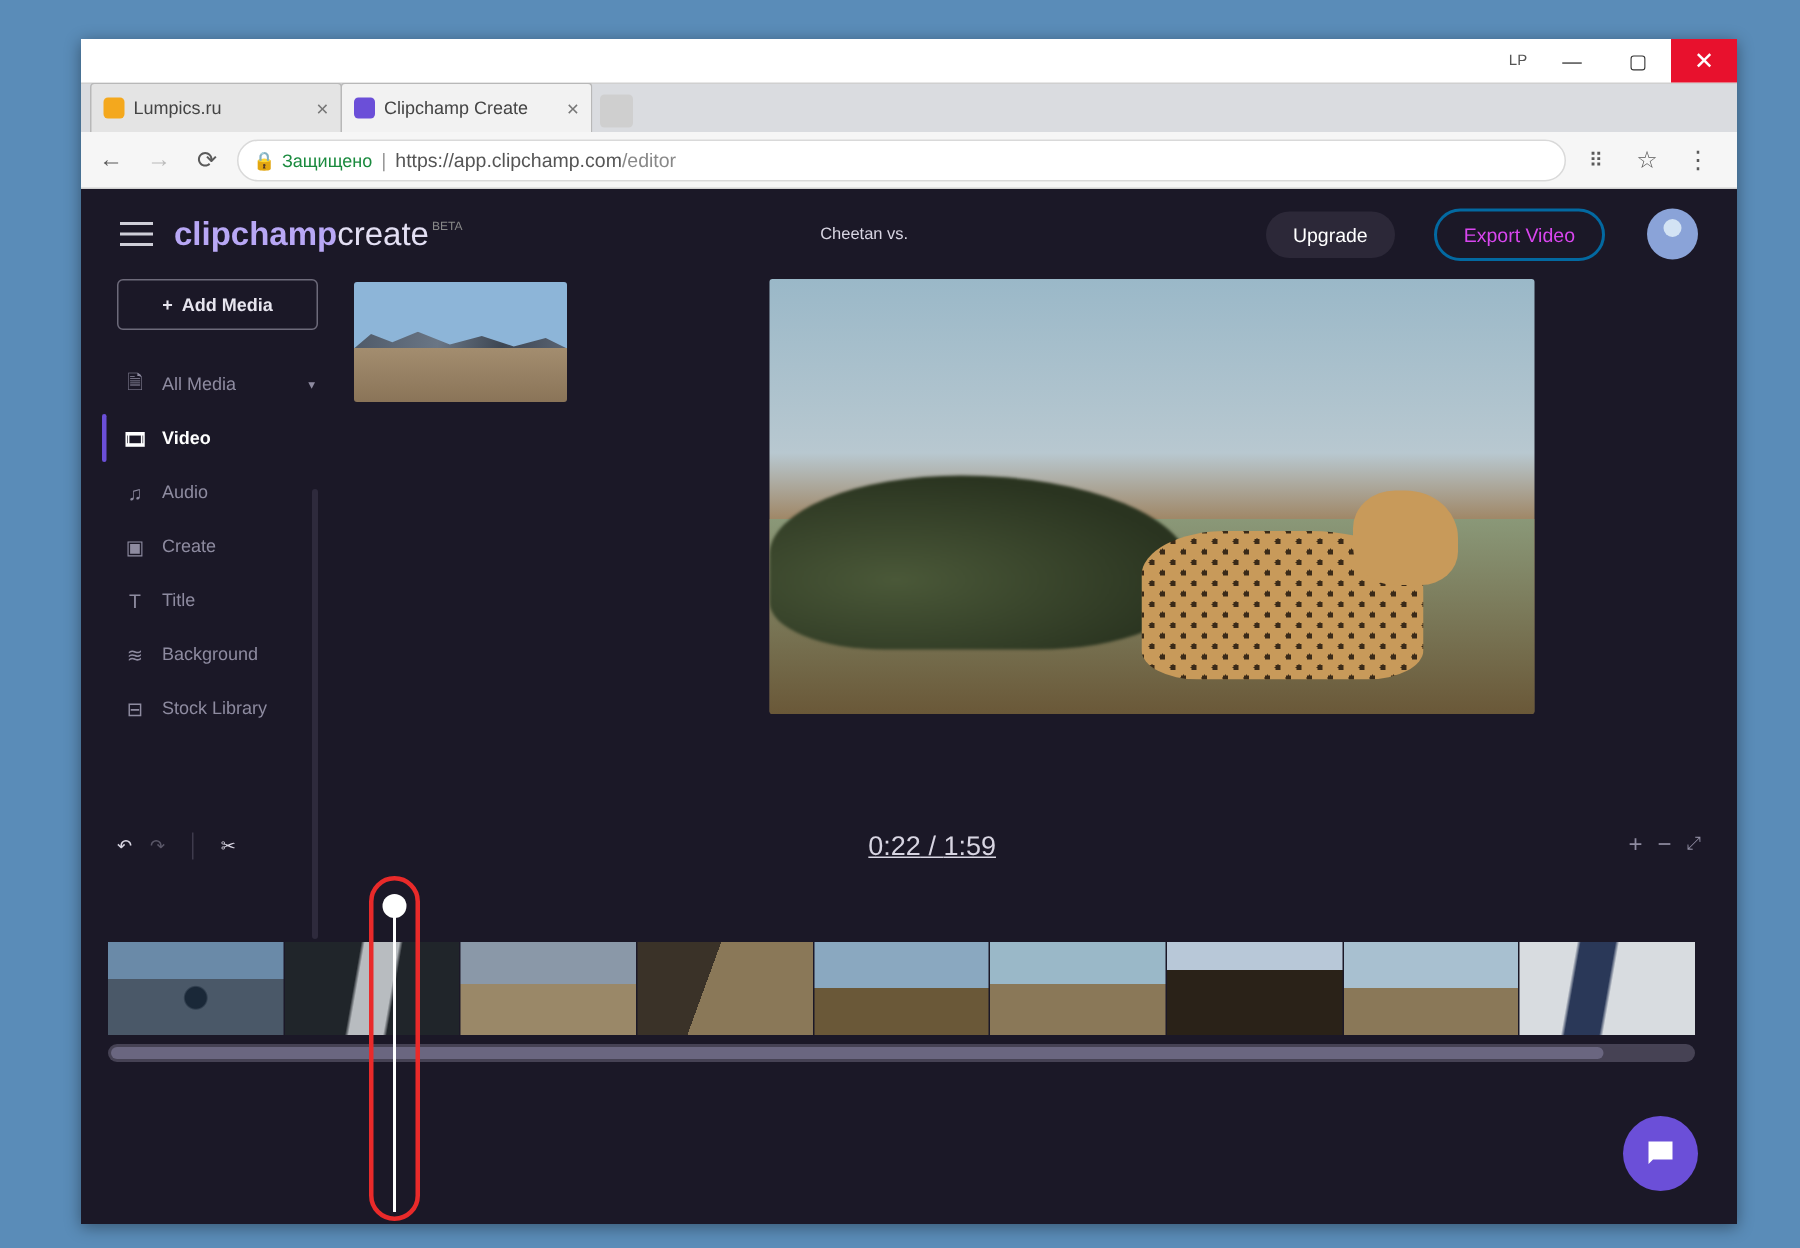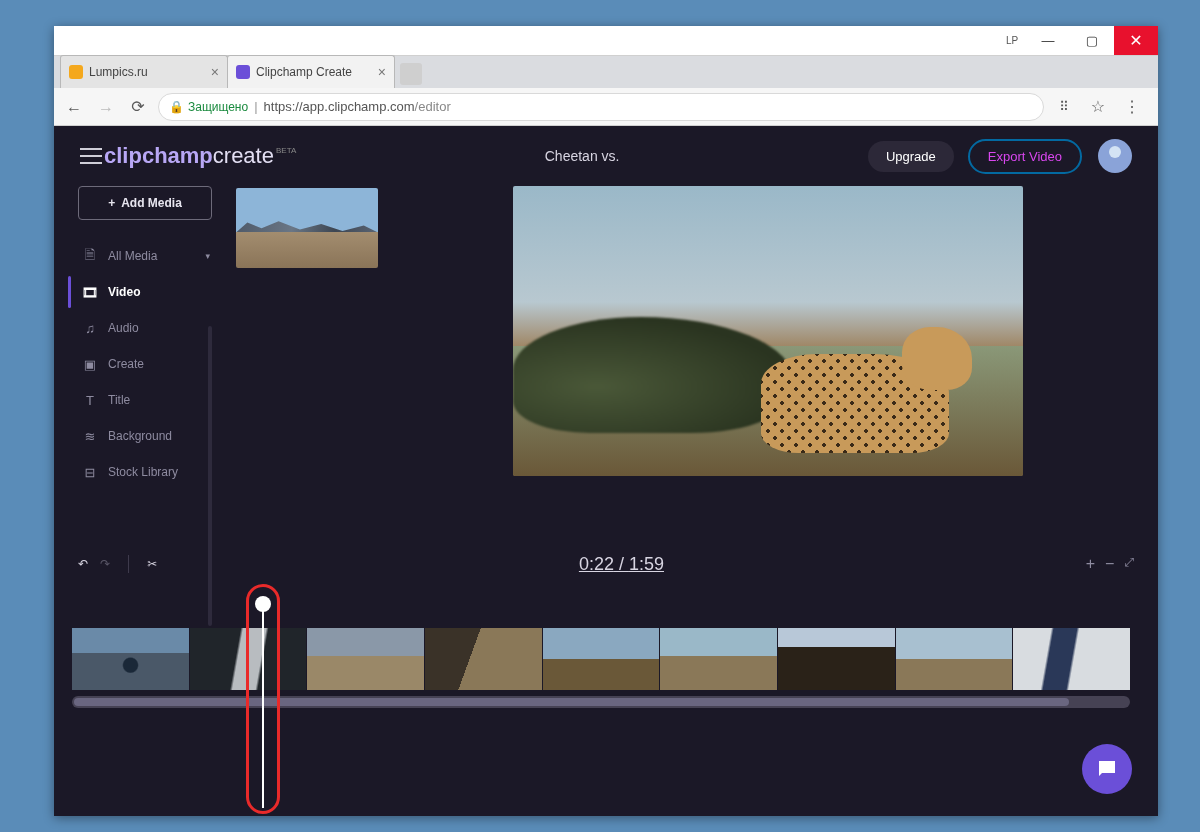--- a/index.html
+++ b/index.html
@@ -32,28 +32,28 @@
 .urlbox { flex: 1; height: 28px; background: #fff; border: 1px solid #d9d9d9; border-radius: 14px; display: flex; align-items: center; padding: 0 10px; font-size: 13px; color: #666; gap: 6px; }
 .urlbox .secure { color: #1a8a3e; font-size: 12px; display: flex; align-items: center; gap: 4px; }
 .urlbox .sep { color: #999; }
 .urlbox .url { color: #555; }
 .addr-right { display: flex; gap: 10px; padding-right: 6px; }
 
 
 .app { position: relative; height: calc(100% - 100px); background: #1b1827; color: #d8d5e2; overflow: hidden; }
 
 
-.app-header { height: 60px; display: flex; align-items: center; padding: 0 26px; gap: 2px; }
+.app-header { height: 60px; display: flex; align-items: center; padding: 0 26px; gap: 14px; }
 .hamburger { width: 22px; height: 16px; display: flex; flex-direction: column; justify-content: space-between; }
 .hamburger span { height: 2px; background: #cfced8; }
 .logo { display: flex; align-items: baseline; font-size: 22px; font-weight: 300; }
 .logo .brand1 { color: #b8a7f5; font-weight: 600; }
 .logo .brand2 { color: #e3dff3; font-weight: 300; }
 .logo .beta { font-size: 8px; color: #888; margin-left: 2px; position: relative; top: -10px; }
-.app-header .center { flex: 1; text-align: center; font-size: 14px; color: #d8d5e2; }
+.app-header .center { flex: 1; text-align: center; font-size: 11px; color: #d8d5e2; }
 .btn { padding: 8px 18px; border-radius: 20px; font-size: 13px; display: inline-flex; align-items: center; }
 .btn.upgrade { background: #2c2838; color: #ffffff; }
 .btn.export { border: 2px solid #0369a1; color: #d946ef; margin-left: 12px; background: transparent; }
 .avatar { width: 34px; height: 34px; border-radius: 50%; background: #8aa3d8; margin-left: 14px; display: flex; align-items: center; justify-content: center; }
 .avatar .head { width: 12px; height: 12px; border-radius: 50%; background: #d3e3f4; position: relative; top: -4px; }
 
 
 .main { display: flex; height: 350px; padding: 0 24px; gap: 24px; }
 .sidebar { width: 134px; flex-shrink: 0; }
 .add-media-btn { border: 1px solid #6d6a7a; border-radius: 4px; height: 34px; display: flex; align-items: center; justify-content: center; gap: 6px; font-size: 12px; font-weight: 600; color: #e7e5ef; margin-bottom: 20px; }

